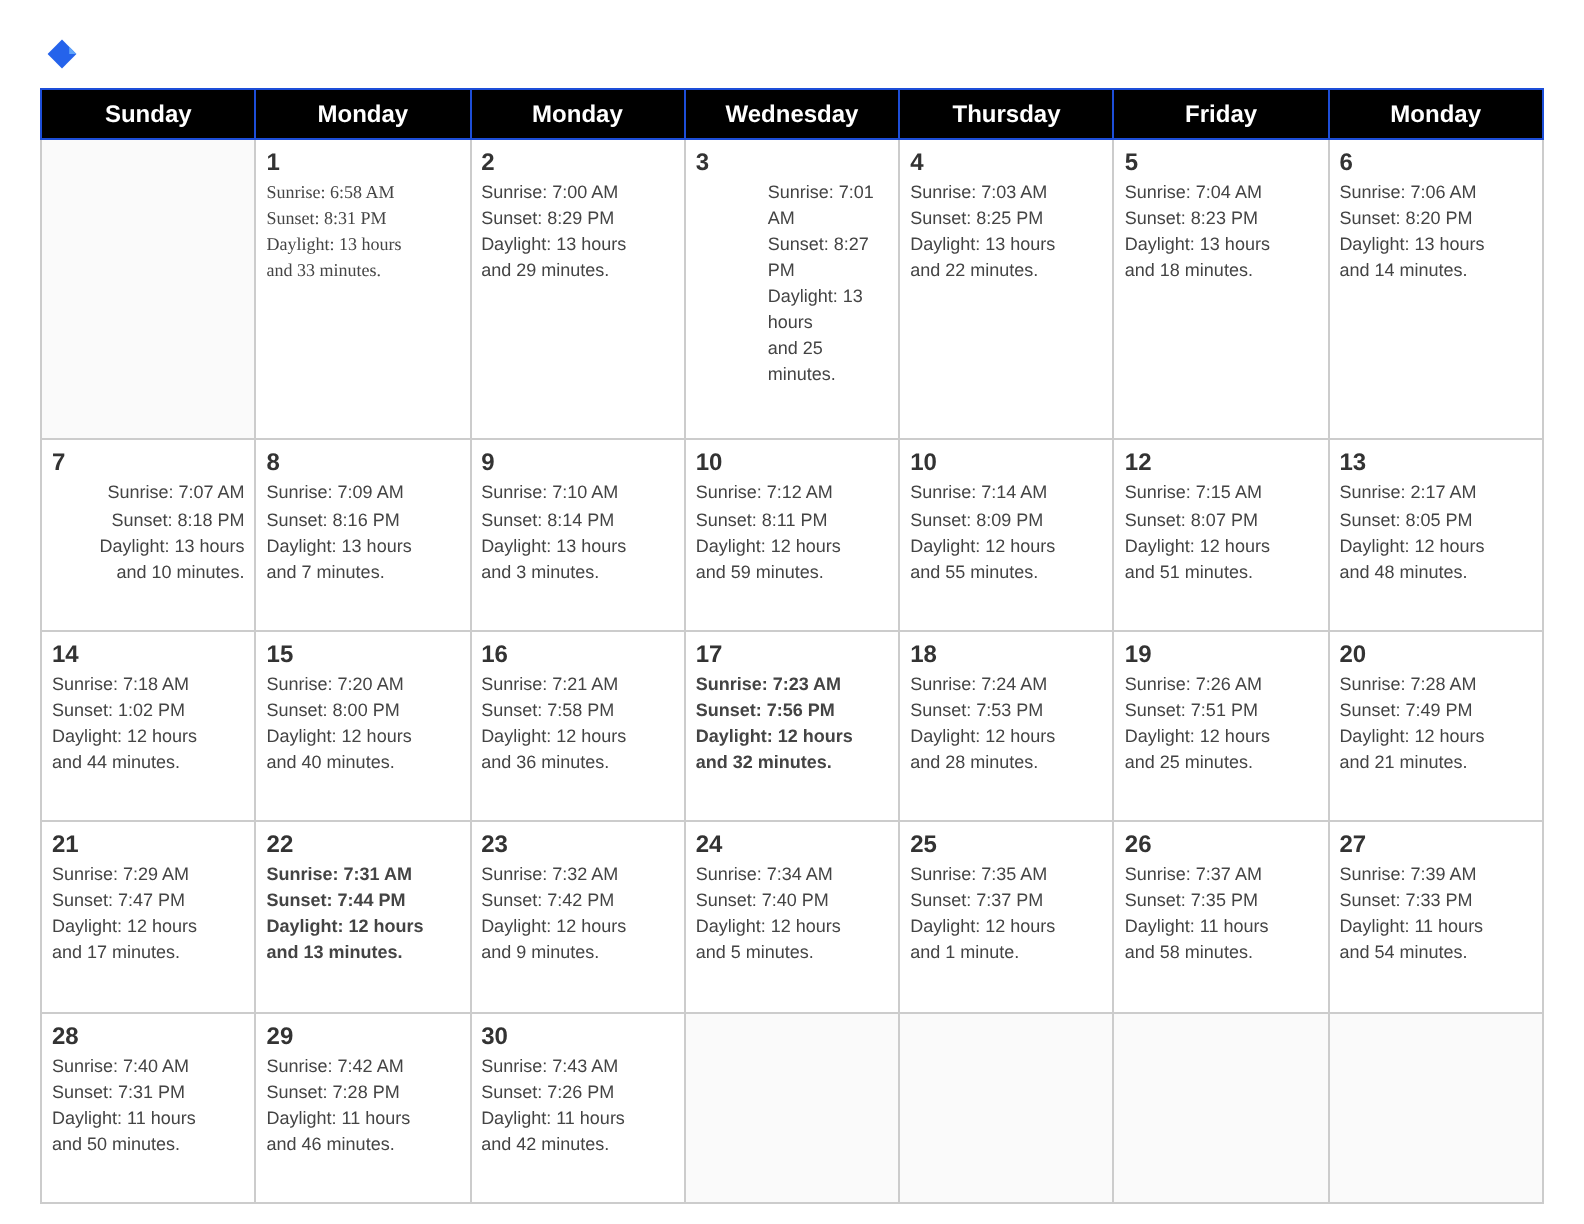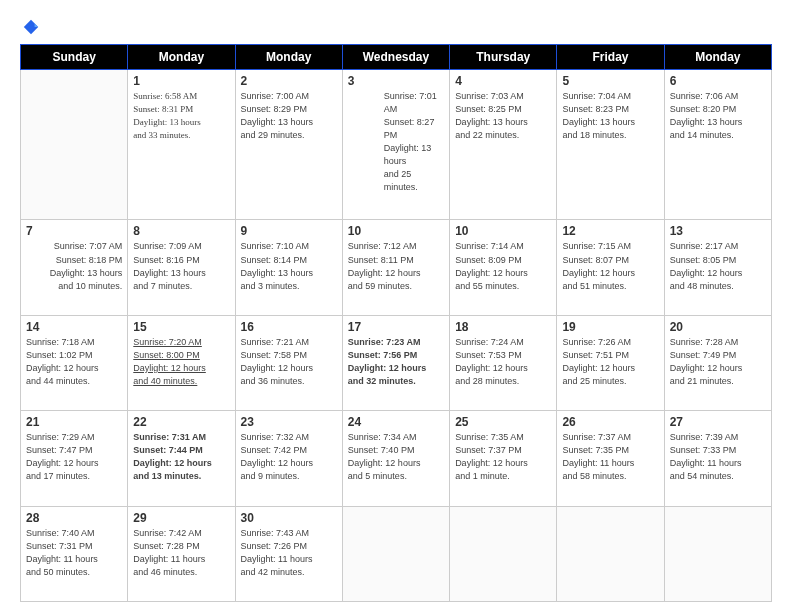--- a/index.html
+++ b/index.html
@@ -236,21 +236,21 @@
         <tr>
           <td>
             <span class="day-number">14</span>
             <div class="day-info" style="white-space: pre-line;">Sunrise: 7:18 AM
 Sunset: 1:02 PM
 Daylight: 12 hours
 and 44 minutes.</div>
           </td>
           <td>
             <span class="day-number">15</span>
-            <div class="day-info" style="white-space: pre-line; text-decoration: underline;">Sunrise: 7:20 AM
+            <div class="day-info" style="white-space: pre-line;">Sunrise: 7:20 AM
 Sunset: 8:00 PM
 Daylight: 12 hours
 and 40 minutes.</div>
           </td>
           <td>
             <span class="day-number">16</span>
             <div class="day-info" style="white-space: pre-line;">Sunrise: 7:21 AM
 Sunset: 7:58 PM
 Daylight: 12 hours
 and 36 minutes.</div>

